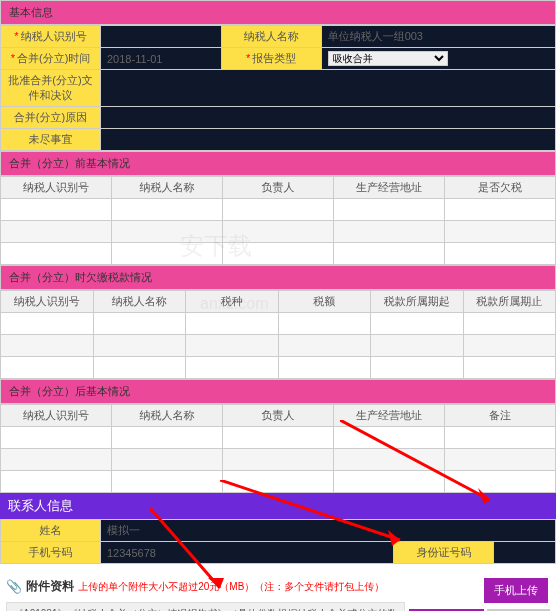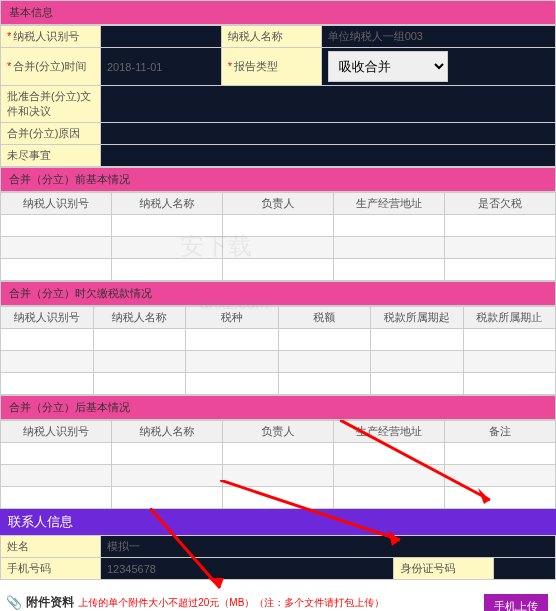--- a/index.html
+++ b/index.html
@@ -1,24 +1,24 @@
 <!DOCTYPE html>
 <html><head>
 <meta charset="utf-8">
 <style>
 *{box-sizing:border-box;margin:0;padding:0;font-family:"Microsoft YaHei",sans-serif}
 body{background:#fff;font-size:11px;color:#333;width:556px}
 .section-title{background:#ec4899;padding:4px 8px;font-size:11px;color:#333;border:1px solid #ccc}
 .form-table{width:100%;border-collapse:collapse}
 .form-table td{border:1px solid #ccc;padding:3px 6px;height:22px;font-size:11px}
-.form-table .label{background:#fef9c3;text-align:left;color:#555;width:100px}
+.form-table .label{background:#fde047;text-align:center;color:#555;width:100px}
 .form-table .value{background:#0f172a}
 .req{color:red;margin-right:2px}
 .input-val{color:#666}
-select{border:1px solid #ccc;font-size:13px;padding:6px;width:120px}
+select{border:1px solid #ccc;font-size:10px;padding:0;width:120px}
 .grid{width:100%;border-collapse:collapse;table-layout:fixed}
 .grid th{background:#f0f0f0;border:1px solid #ccc;padding:3px;font-size:11px;font-weight:normal;color:#555;text-align:center}
 .grid td{border:1px solid #ccc;height:22px;padding:2px}
 .grid .alt{background:#f5f5f5}
 .contact-title{background:#6d28d9;color:#fff;padding:4px 8px;font-size:13px}
 .attach-section{margin-top:8px;padding:6px;position:relative}
 .attach-header{display:flex;align-items:center;gap:4px;margin-bottom:4px}
 .clip-icon{font-size:13px;color:#555}
 .attach-title{font-weight:bold;font-size:12px}
 .attach-note{color:red;font-size:10px}

